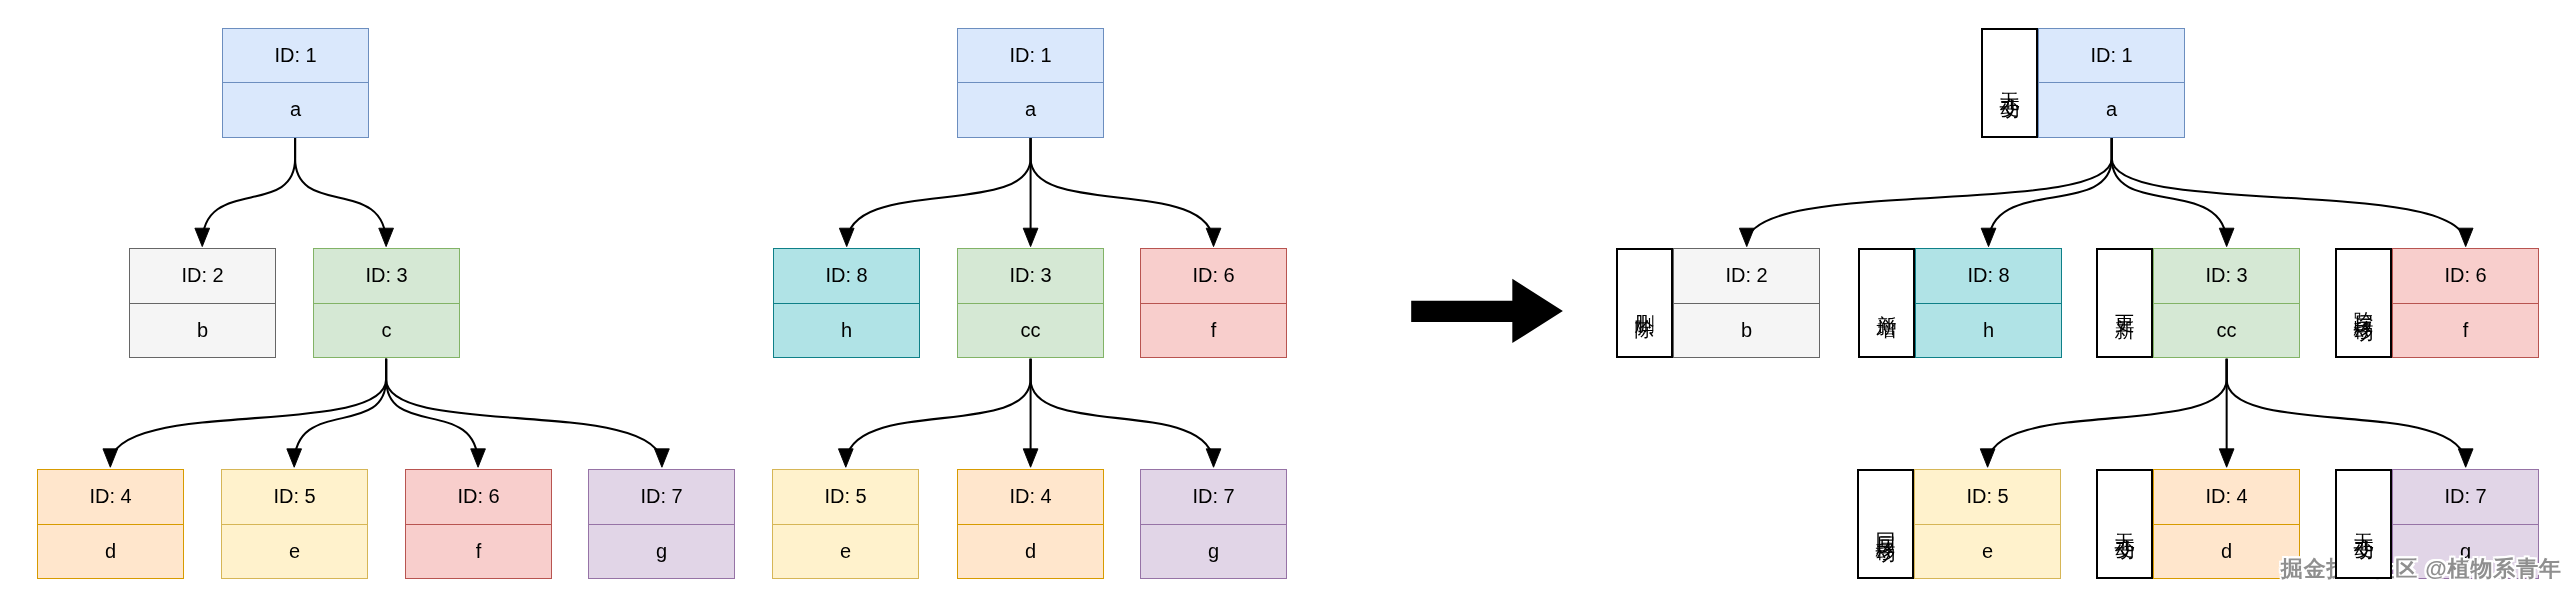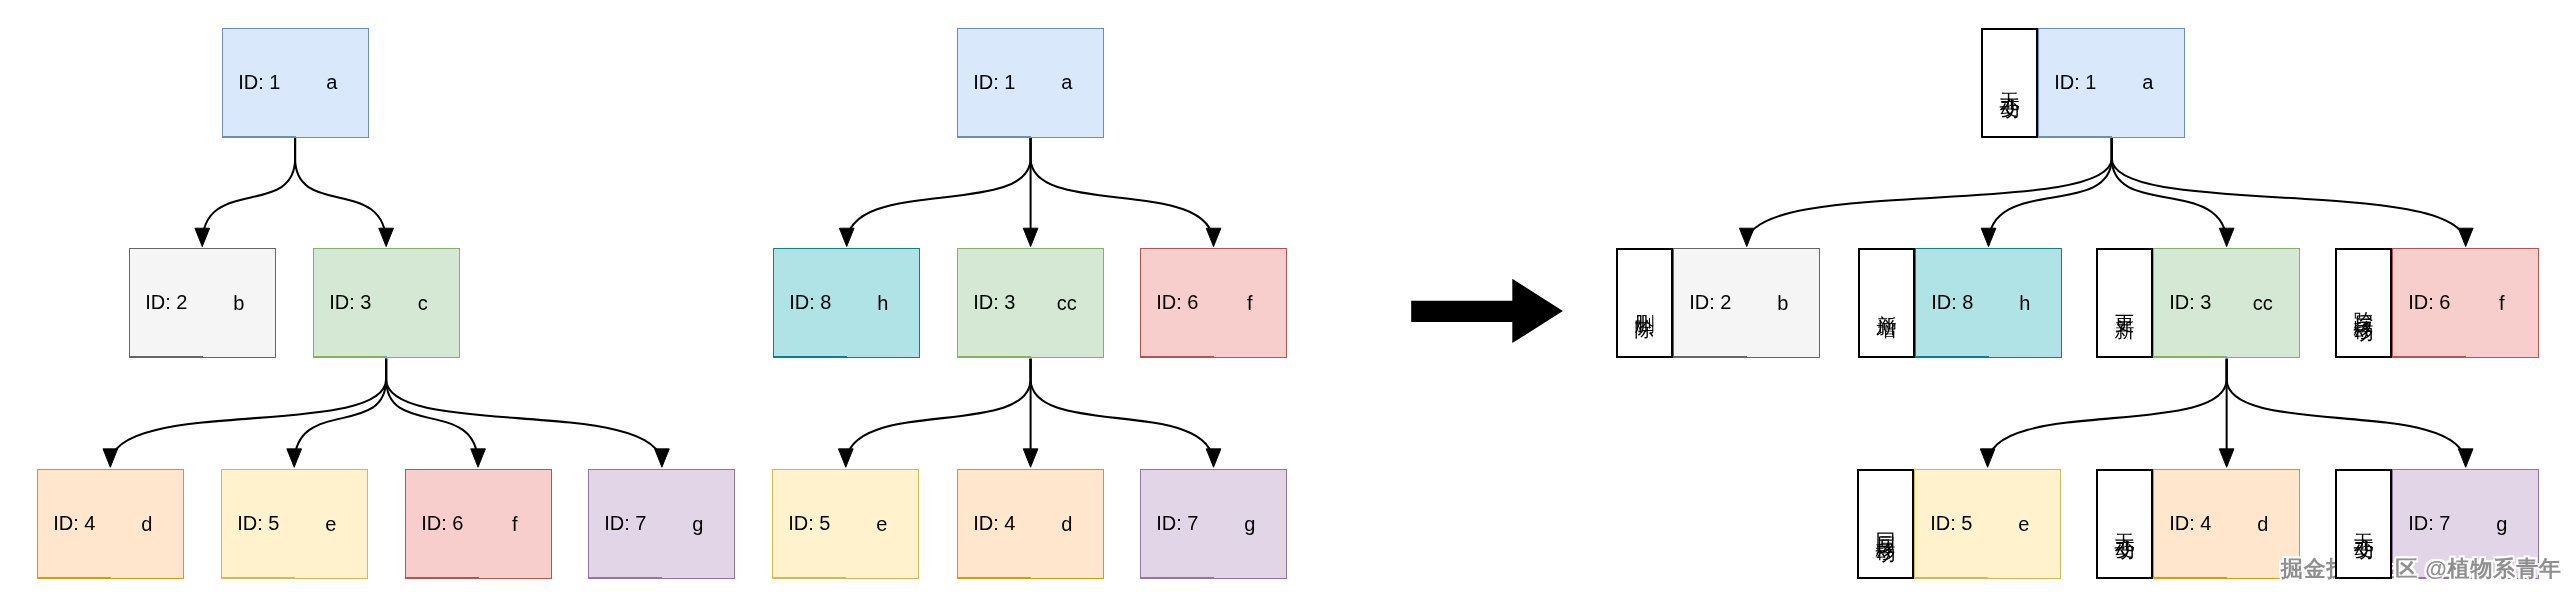--- a/index.html
+++ b/index.html
@@ -7,21 +7,21 @@
     position:relative;
     width:2576px; height:609px;
     background:#ffffff;
     font-family:"Liberation Sans","DejaVu Sans",sans-serif;
     overflow:hidden;
   }
   #edge-layer { position:absolute; left:0; top:0; }
   .edge { fill:none; stroke:#000; stroke-width:2.2px; }
   .node {
     position:absolute; box-sizing:border-box;
-    border:1.5px solid #000; display:flex; flex-direction:row;
+    border:1.5px solid #000; display:flex; flex-direction:column;
   }
   .cell {
     flex:1; display:flex; align-items:center; justify-content:center;
     font-size:20px; color:#000; white-space:pre;
   }
   .cell-id { border-bottom:1.5px solid; border-color:inherit; }
   .tag {
     position:absolute; box-sizing:border-box; background:#ffffff;
     border:2.3px solid #000; display:flex; align-items:center; justify-content:center;
     font-size:20px; color:#000; z-index:2;

